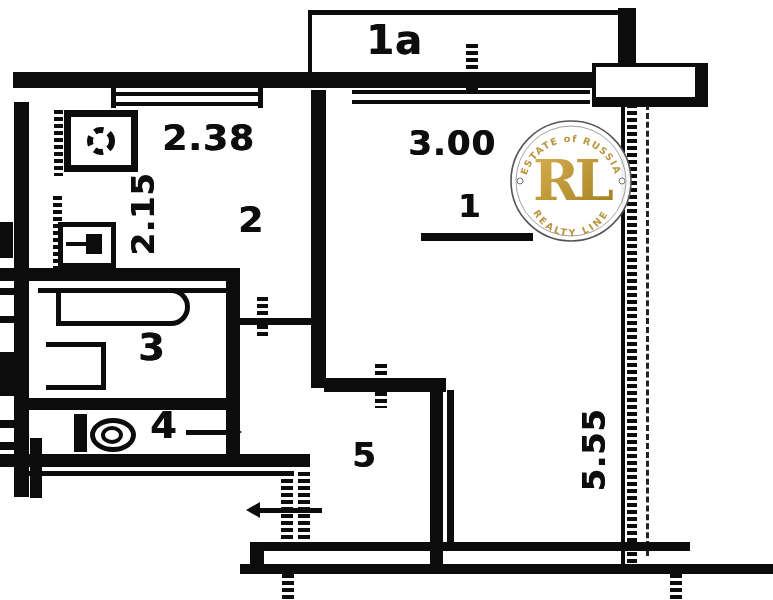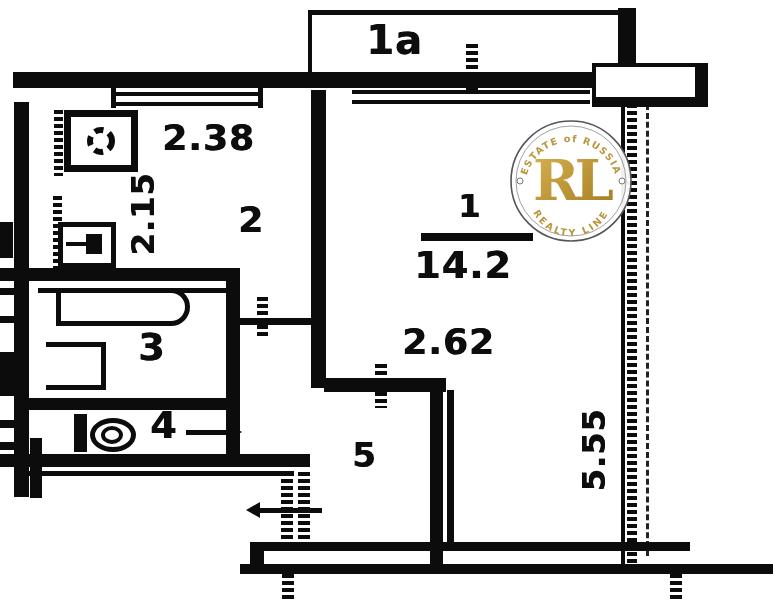--- a/index.html
+++ b/index.html
@@ -91,24 +91,23 @@
   <div class="tri" style="left:228px;top:424px;border-top:8px solid transparent;border-bottom:8px solid transparent;border-left:14px solid #0c0c0c"></div>
   <div class="w" style="left:260px;top:508px;width:62px;height:5px"></div>
   <div class="tri" style="left:246px;top:502px;border-top:8px solid transparent;border-bottom:8px solid transparent;border-right:14px solid #0c0c0c"></div>
 
   <div class="lbl" style="left:366px;top:20px;font-size:40px">1a</div>
 
   <div class="lbl" style="left:162px;top:120px;font-size:36px">2.38</div>
   <div class="lbl rot" style="left:98px;top:196px;width:90px;height:36px;font-size:32px">2.15</div>
   <div class="lbl" style="left:238px;top:202px;font-size:36px">2</div>
 
+  <div class="lbl" style="left:408px;top:126px;font-size:34px">3.00</div>
   <div class="lbl" style="left:458px;top:190px;font-size:32px">1</div>
   <div class="w" style="left:421px;top:233px;width:112px;height:8px"></div>
-  <div class="lbl" style="left:414px;top:246px;font-size:38px">14.2</div>
-  <div class="lbl" style="left:402px;top:324px;font-size:36px">2.62</div>
   <div class="lbl rot" style="left:546px;top:432px;width:96px;height:36px;font-size:32px">5.55</div>
 
   <div class="lbl" style="left:138px;top:328px;font-size:38px">3</div>
   <div class="lbl" style="left:150px;top:406px;font-size:38px">4</div>
   <div class="lbl" style="left:352px;top:438px;font-size:34px">5</div>
 
   <svg width="126" height="126" viewBox="0 0 126 126" style="position:absolute;left:508px;top:118px;z-index:5">
     <defs>
       <linearGradient id="goldGrad" x1="0" y1="0" x2="1" y2="1">
         <stop offset="0" stop-color="#d9b254"></stop>

